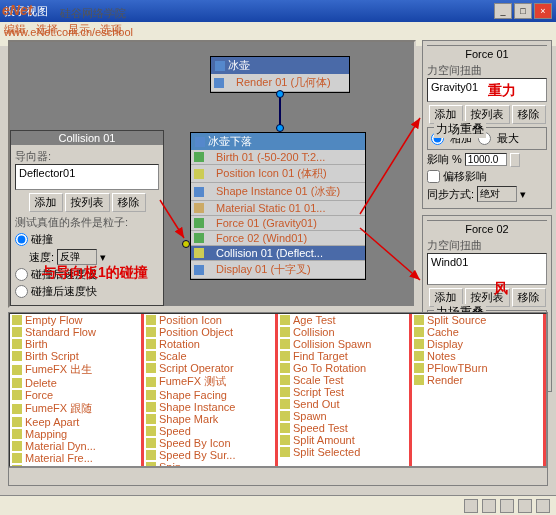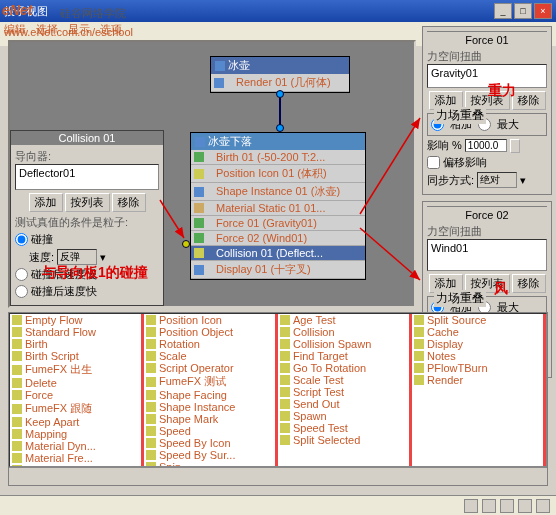--- a/index.html
+++ b/index.html
@@ -5,21 +5,21 @@
 *{box-sizing:border-box;margin:0;padding:0;font-family:"SimSun",Arial,sans-serif;font-size:11px}
 body{background:#d4d0c8;width:556px;height:515px;overflow:hidden;position:relative}
 .titlebar{height:22px;background:linear-gradient(#3668c9,#1744a7);display:flex;align-items:center;color:#fff;padding:0 4px}
 .titlebar .spacer{flex:1}
 .win-btn{width:18px;height:16px;background:#d4d0c8;border:1px solid #888;margin-left:2px;display:flex;align-items:center;justify-content:center;font-size:9px;color:#000}
 .win-close{background:#e04030;color:#fff}
 .menubar{height:24px;background:#ece9d8;display:flex;align-items:flex-start;padding:0 4px;gap:10px;color:#c85a2a}
 .watermark{position:absolute;top:2px;left:2px;color:#c85a2a;font-size:14px;font-style:italic;font-weight:bold;z-index:5}
 .watermark2{position:absolute;top:26px;left:4px;color:#c85a2a;font-size:11px;z-index:5}
 .canvas{position:absolute;top:40px;left:8px;width:408px;height:268px;background:#808080;border:2px inset #d4d0c8}
-.rup{position:absolute;top:26px;right:4px;width:130px;display:flex;flex-direction:column;gap:6px}
+.rup{position:absolute;top:40px;right:4px;width:130px;display:flex;flex-direction:column;gap:6px}
 .panel{background:#d4d0c8;border:1px solid #808080;padding:4px}
 .panel-title{text-align:center;margin-bottom:3px}
 .panel-title-line{border-top:1px solid #808080;margin-bottom:2px}
 .inset{background:#fff;border:1px inset #888;padding:2px 3px;margin-bottom:3px}
 .btn-row{display:flex;gap:2px;justify-content:center;margin-bottom:3px}
 .btn{background:#d4d0c8;border:1px outset #fff;padding:1px 5px;cursor:pointer}
 .sub-group{border:1px solid #808080;padding:3px;margin-top:3px;position:relative}
 .sub-group-title{position:absolute;top:-7px;left:6px;background:#d4d0c8;padding:0 2px;font-size:12px}
 .radio-row{display:flex;gap:6px;align-items:center;font-size:10px}
 .num-input{width:42px;background:#fff;border:1px inset #888;padding:0 2px;font-size:10px}
@@ -392,20 +392,24 @@
         <div class="bp-item">
           <span class="ico ico-y"></span>
           <span>Spawn</span>
         </div>
         <div class="bp-item">
           <span class="ico ico-y"></span>
           <span>Speed Test</span>
         </div>
         <div class="bp-item">
           <span class="ico ico-y"></span>
+          <span>Split Amount</span>
+        </div>
+        <div class="bp-item">
+          <span class="ico ico-y"></span>
           <span>Split Selected</span>
         </div>
       </div>
       <div class="bp-col">
         <div class="bp-item">
           <span class="ico ico-y"></span>
           <span>Split Source</span>
         </div>
         <div class="bp-item">
           <span class="ico ico-y"></span>

